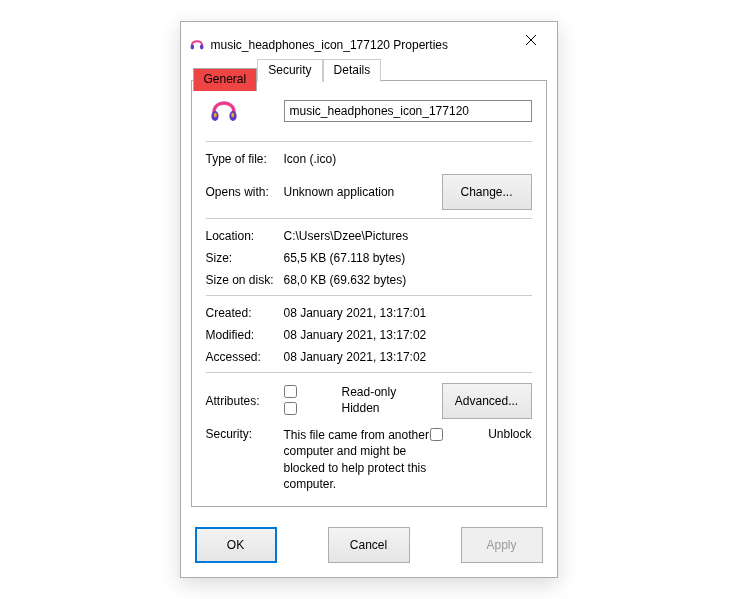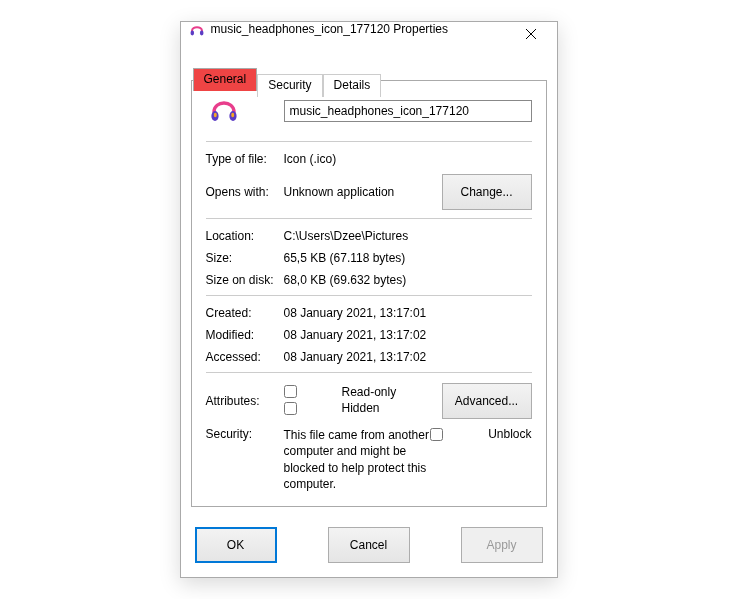--- a/index.html
+++ b/index.html
@@ -16,21 +16,21 @@
     justify-content: center;
   }
   .dialog {
     width: 378px;
     border: 1px solid #aaa;
     background: #fff;
     box-shadow: 0 6px 20px rgba(0,0,0,0.15);
   }
   .titlebar {
     display: flex;
-    align-items: flex-start;
+    align-items: flex-end;
     height: 30px;
     padding: 0 6px 0 8px;
   }
   .titlebar-icon {
     width: 16px; height: 16px; margin-right: 6px;
     display:flex; align-items:center; justify-content:center;
   }
   .titlebar-text { flex: 1; font-size: 12px; }
   .close-btn {
     width: 40px; height: 24px;
@@ -60,21 +60,21 @@
   }
   .tab.active {
     border-color: #aaa;
     background:#ef4444;
     z-index: 3;
     padding-bottom: 5px;
     top: 10px;
   }
   .tab:not(.active) {
     background: #fff;
-    top: 16px;
+    top: 1px;
   }
   .panel {
     border: 1px solid #aaa;
     padding: 14px 14px 12px 14px;
     position: relative;
     z-index:1;
   }
   .row {
     display: flex;
     align-items: center;

